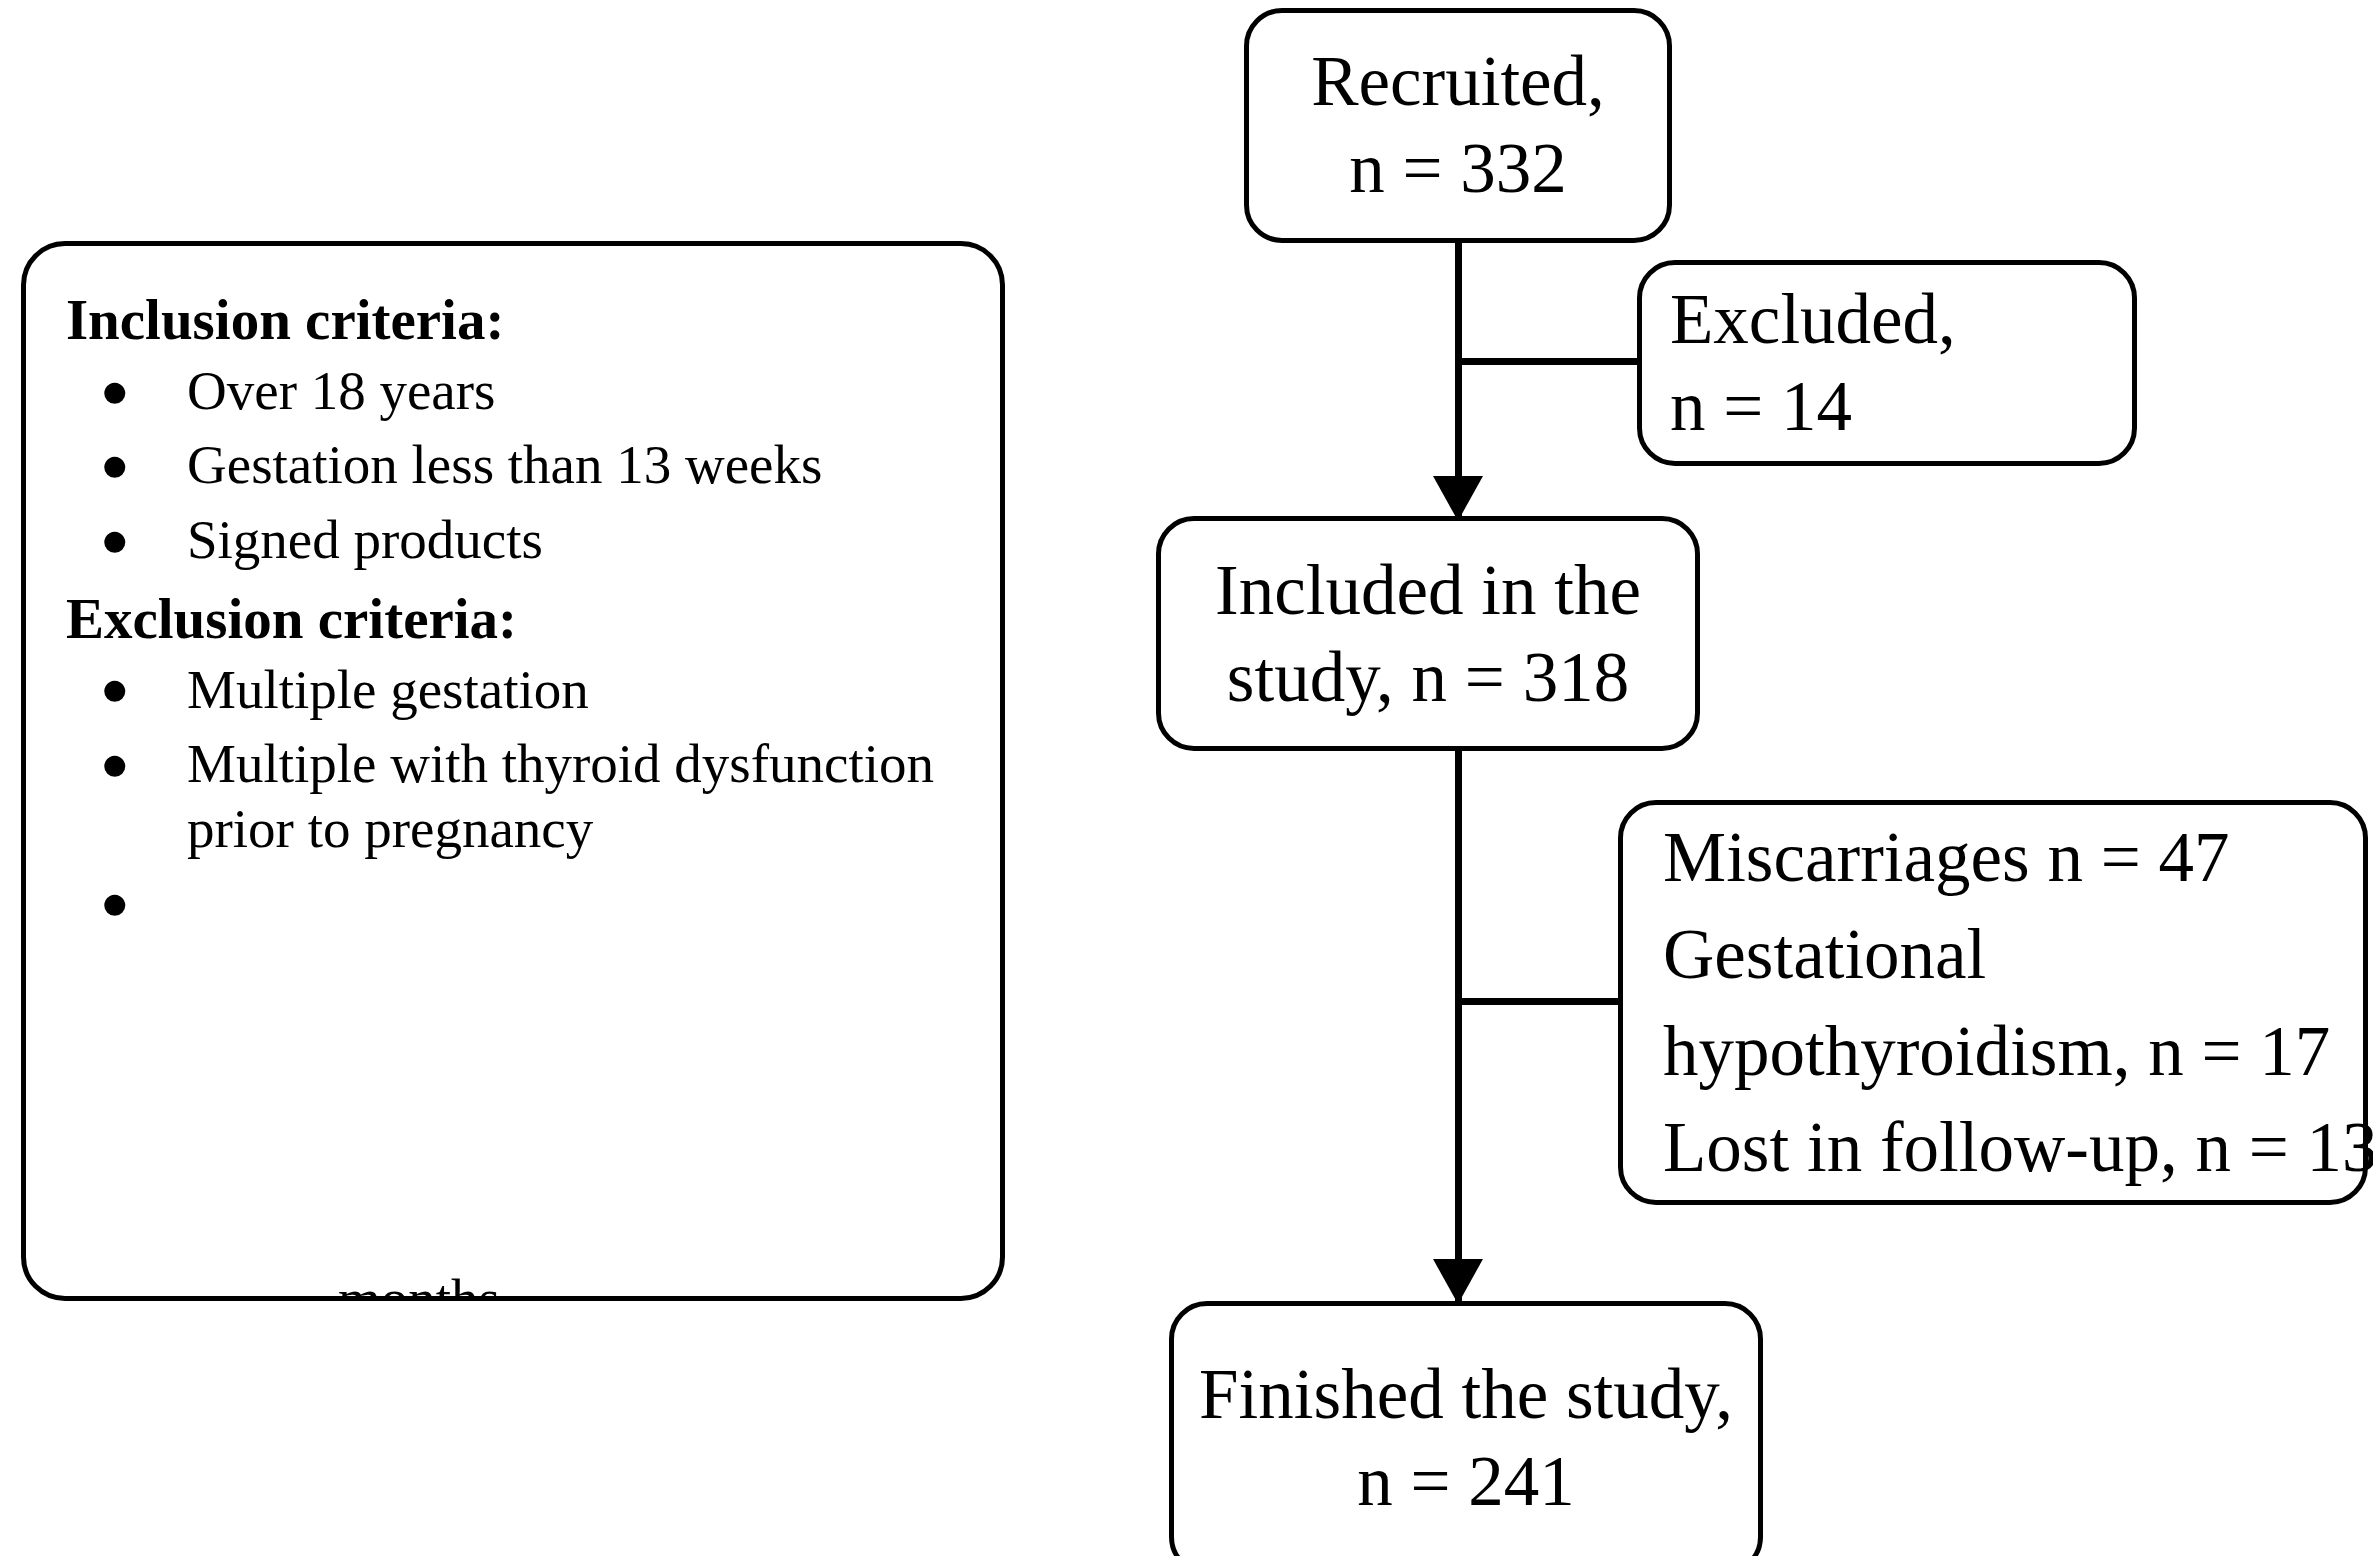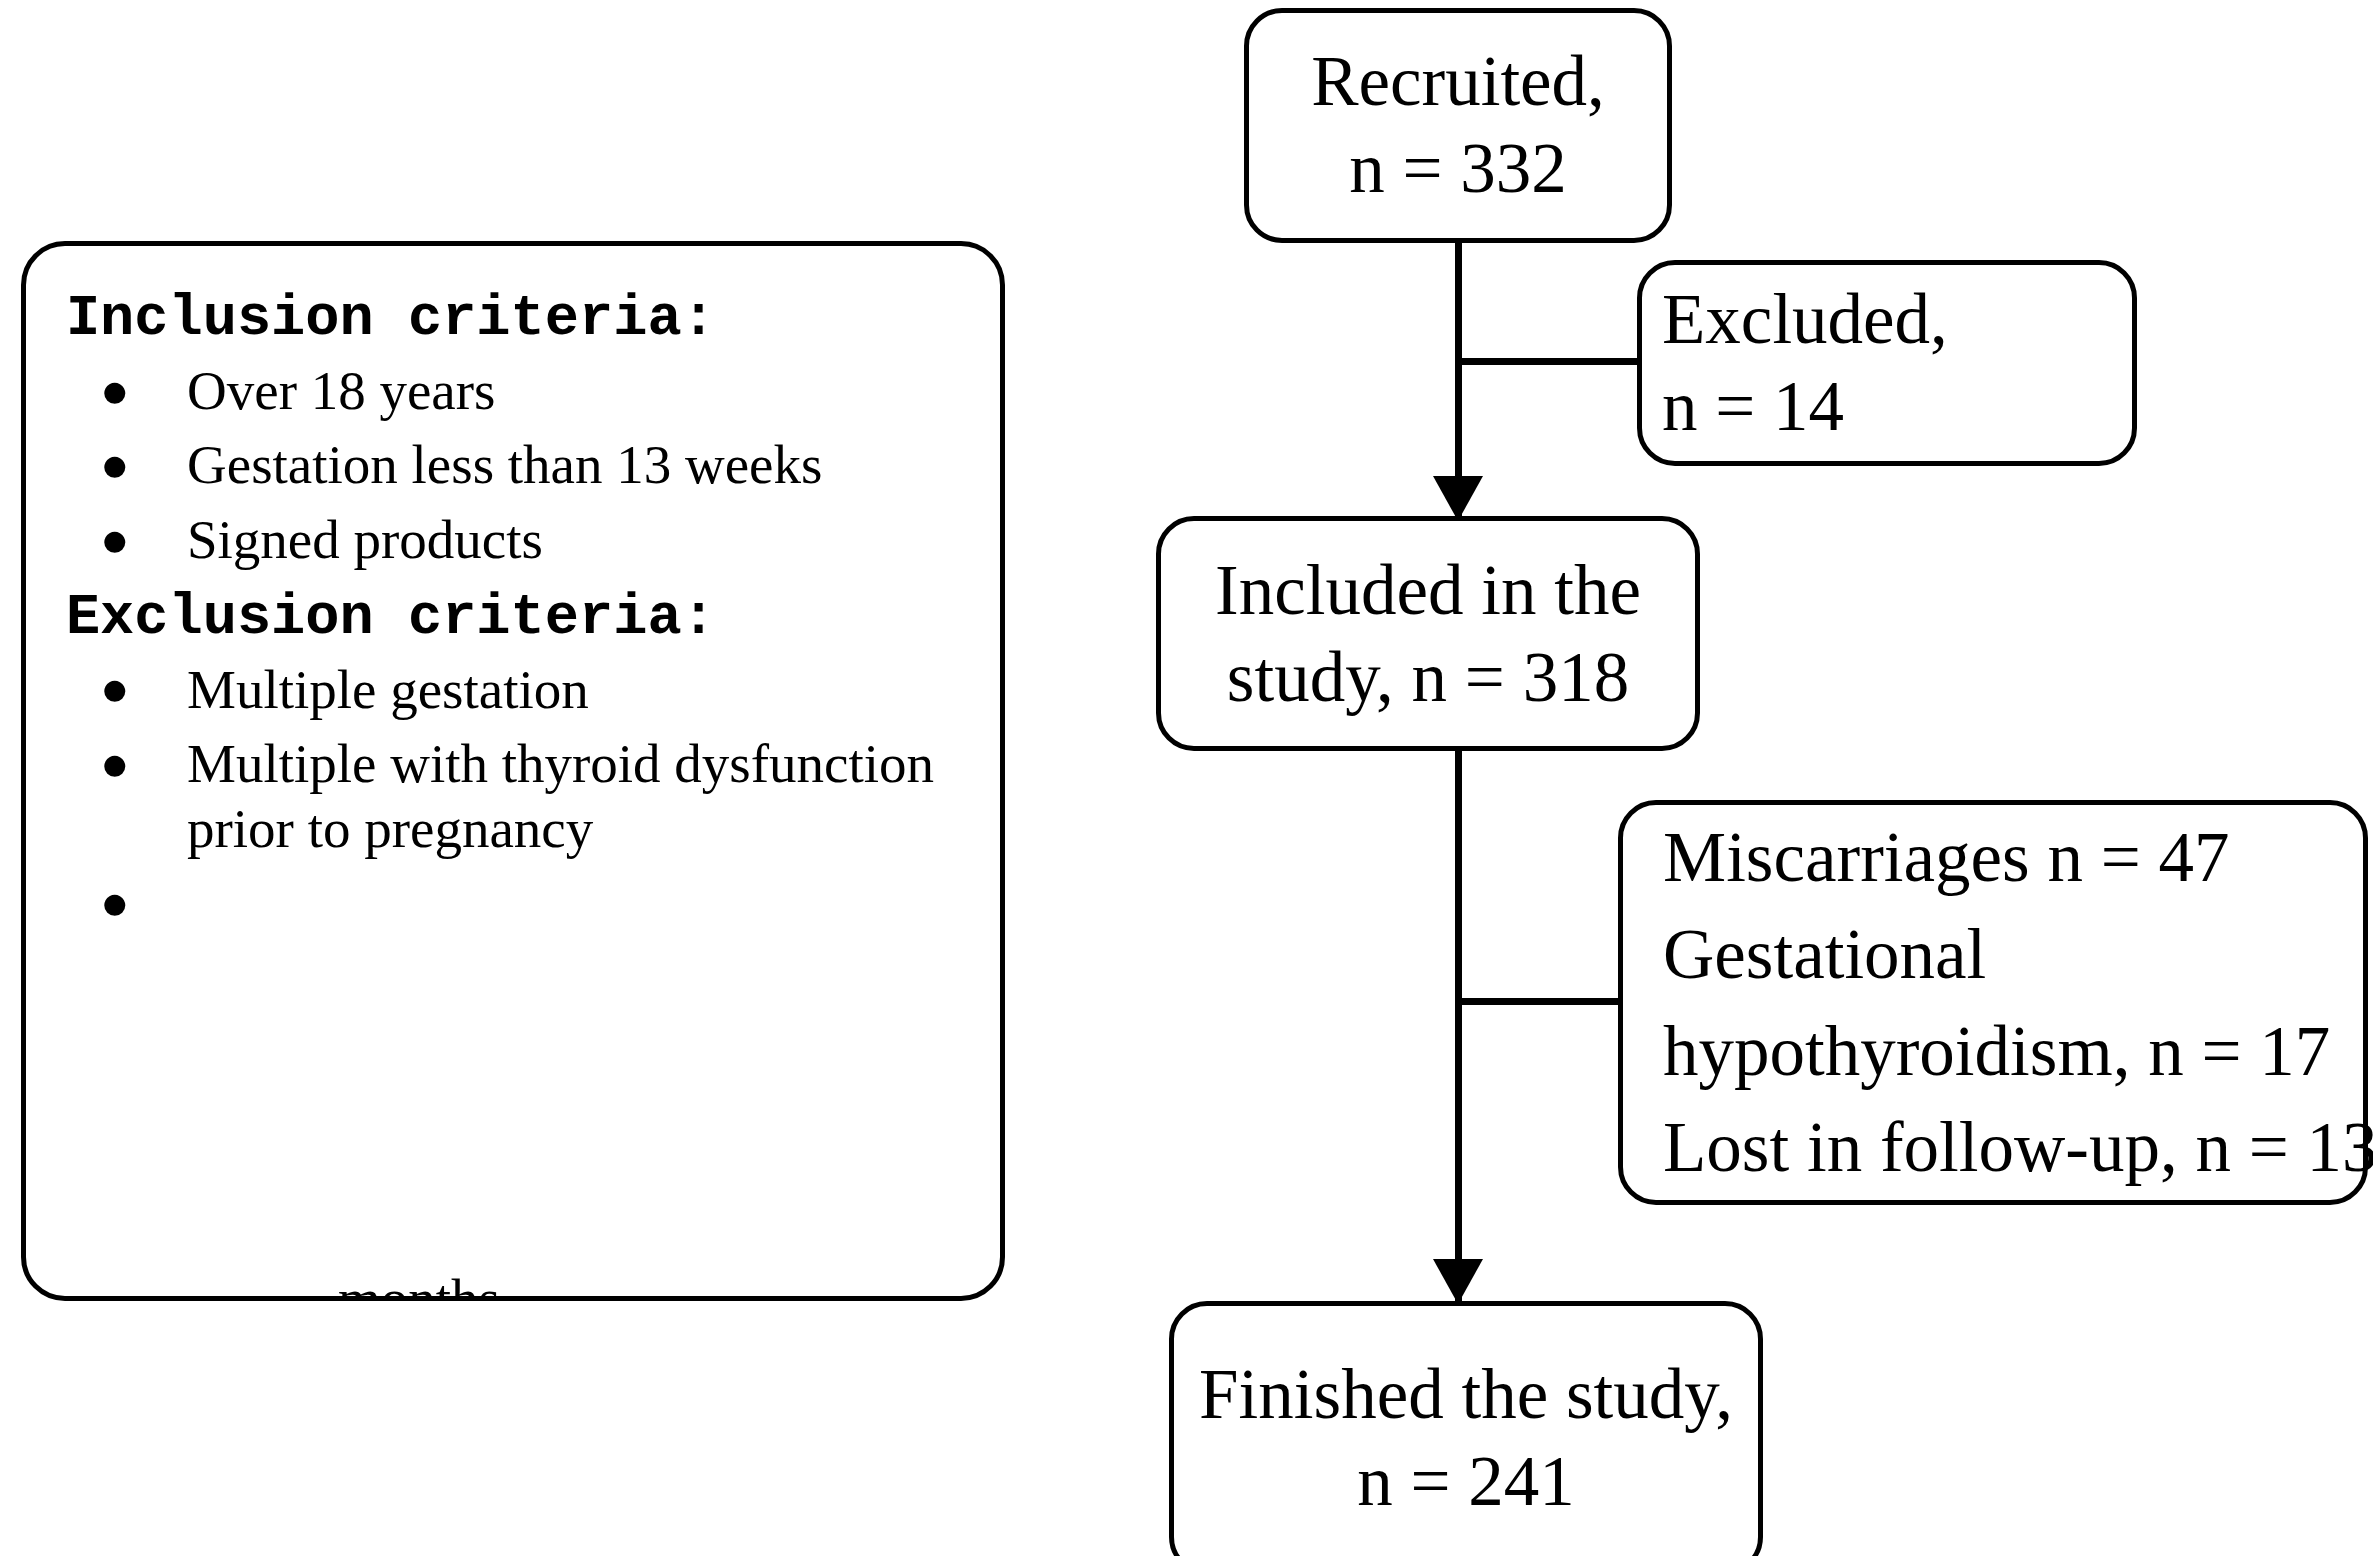--- a/index.html
+++ b/index.html
@@ -49,21 +49,20 @@
     background: #ffffff;
     position: absolute;
     overflow: hidden;
     padding: 40px 28px 0 38px;
   }
   .crit-heading {
     font-size: 57px;
     font-weight: bold;
     line-height: 1.18;
     margin: 0 0 5.7px 1.9px;
-    font-family: Liberation Mono, monospace;
   }
   .crit-heading.second { margin-top: 12px; }
   .crit-list {
     list-style: none;
     margin: 0;
     padding: 0;
   }
   .crit-item {
     position: relative;
     font-size: 55px;
@@ -160,21 +159,21 @@
 
   <div class="hline" style="left:1455px; top:998px; width:170px;"></div>
 
   <div class="arrowhead" style="left:1433px; top:1259px;"></div>
 
   <div class="box center" style="left:1244px; top:7.6px; width:428px; height:235px;">
     <div class="boxline">Recruited,</div>
     <div class="boxline">n = 332</div>
   </div>
 
-  <div class="box left" style="left:1637px; top:260px; width:500px; height:206px; padding-left:20px;">
+  <div class="box left" style="left:1637px; top:260px; width:500px; height:206px; padding-left:28px;">
     <div class="boxline">Excluded,</div>
     <div class="boxline">n = 14</div>
   </div>
 
   <div class="box center" style="left:1156px; top:516px; width:544px; height:235px;">
     <div class="boxline">Included in the</div>
     <div class="boxline">study, n = 318</div>
   </div>
 
   <div class="box left" style="left:1618px; top:800px; width:750px; height:405px; padding-left:40px;gap:10px;">

